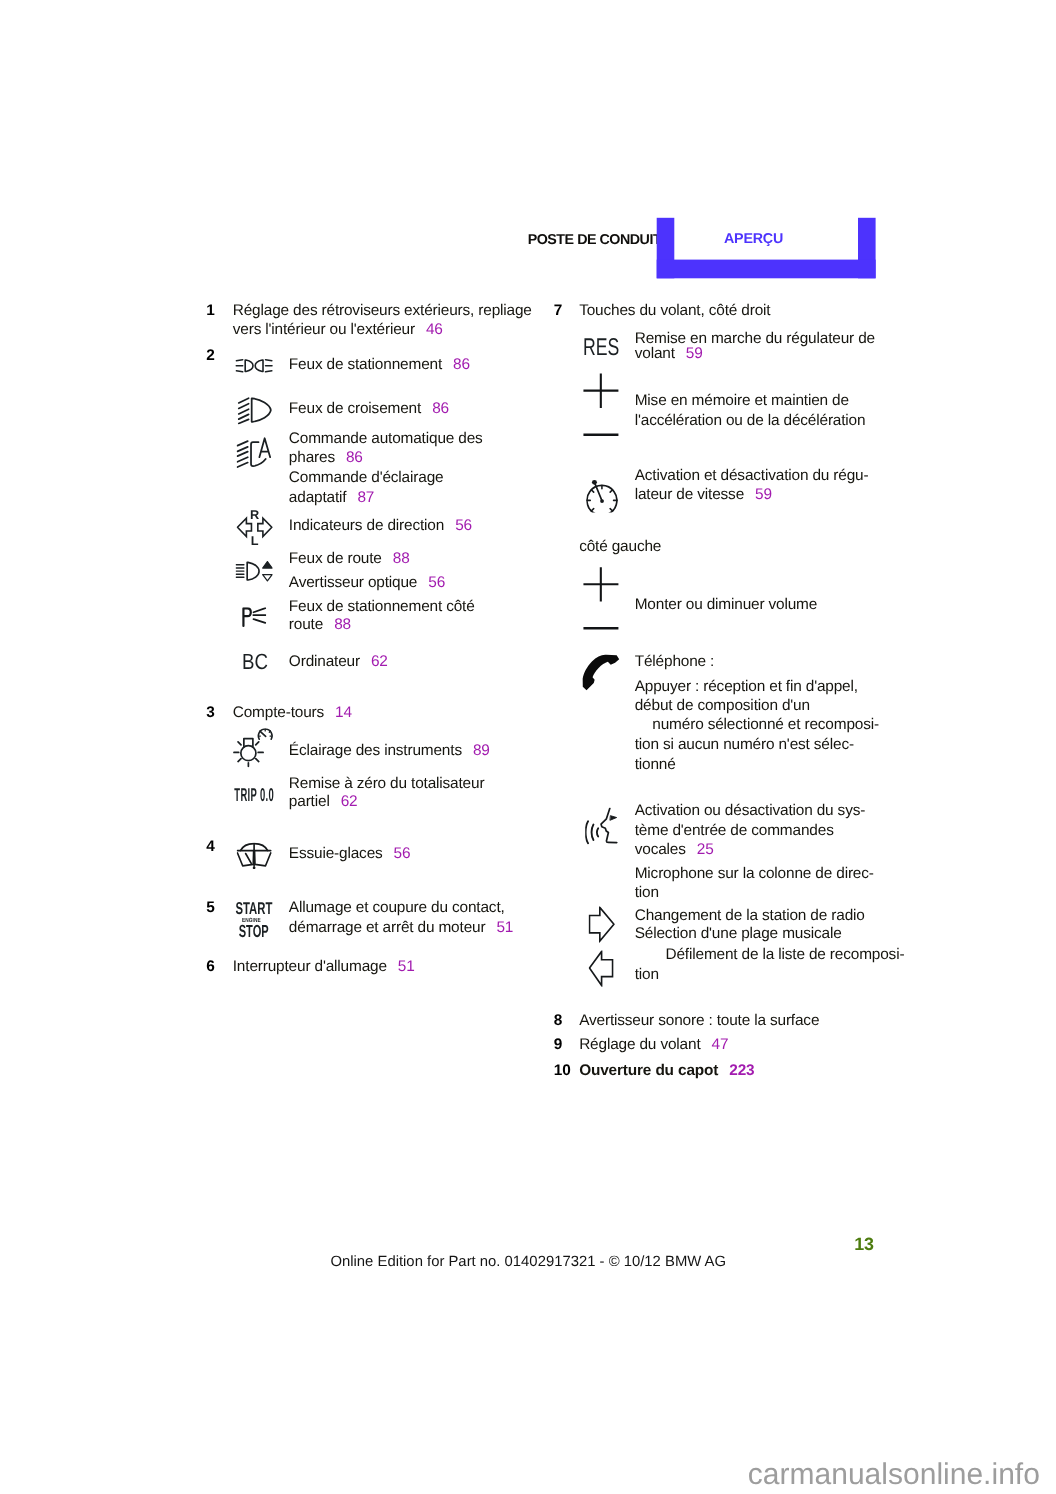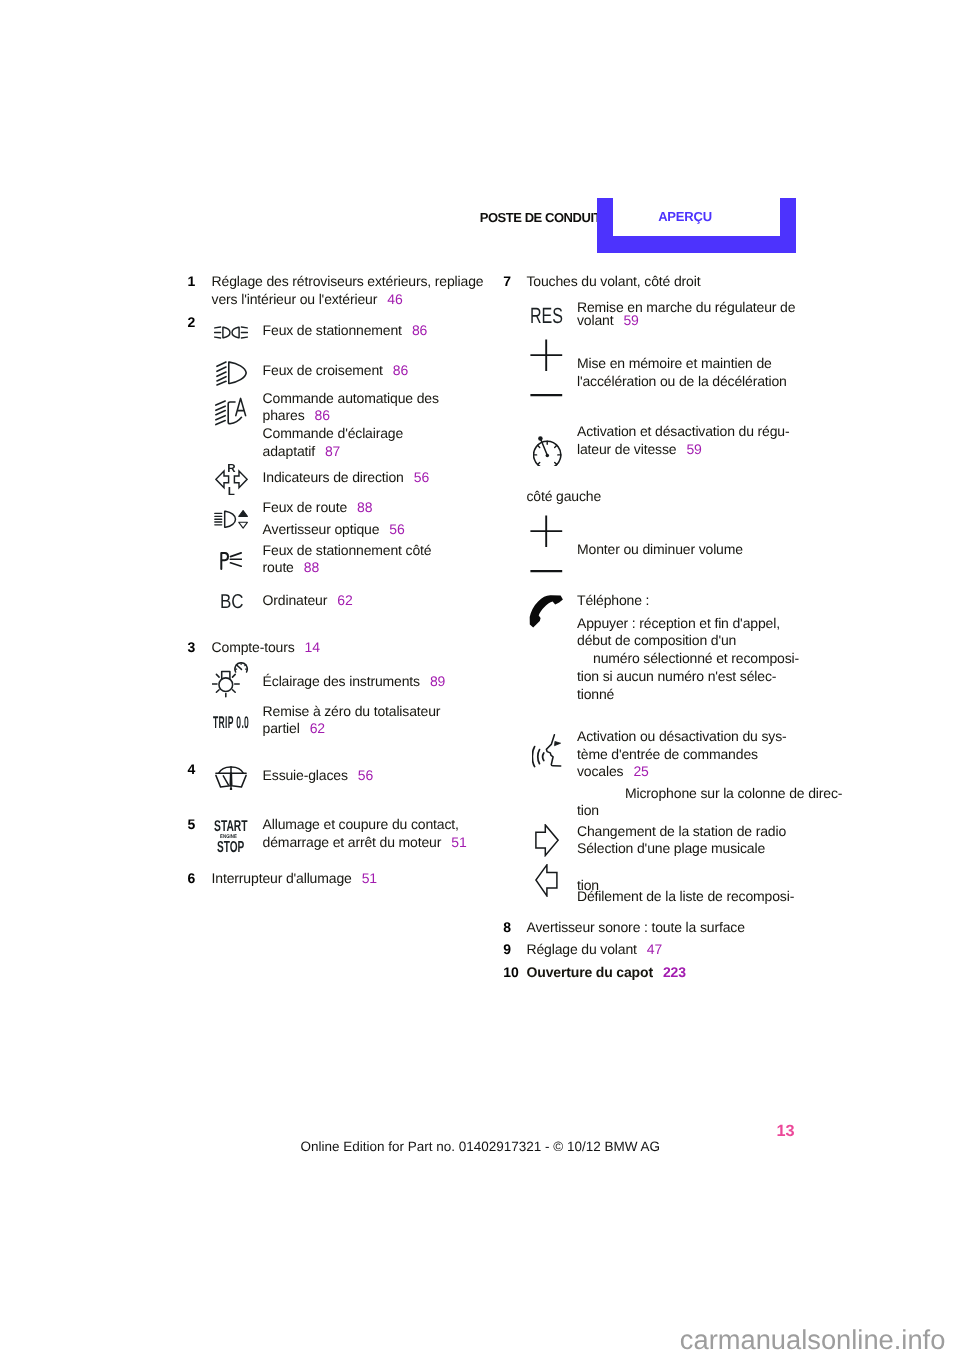--- a/index.html
+++ b/index.html
@@ -23,21 +23,21 @@
   
   .t{position:absolute;font-size:14px;letter-spacing:-0.15px;line-height:17.8px;
      color:#16150f;white-space:nowrap;}
   .b{font-weight:bold;color:#000;letter-spacing:0px;}
   .pg{color:#a21caf;}
   .sp{display:inline-block;width:10px;}
   .ico{position:absolute;}
   .lbl{position:absolute;color:#1b2023;white-space:nowrap;}
 
   
-  .pageno{position:absolute;left:776.5px;top:1121.8px;font-size:16.3px;font-weight:bold;color:#ec4899;line-height:18px;letter-spacing:-0.1px;}
+  .pageno{position:absolute;left:776.5px;top:1121.8px;font-size:16.3px;font-weight:bold;color:#4d7c0f;line-height:18px;letter-spacing:-0.1px;}
   .foot{position:absolute;left:300.4px;top:1138px;font-size:13.5px;letter-spacing:0px;
         color:#141414;line-height:18px;white-space:nowrap;}
   .wmark{position:absolute;left:679.8px;top:1322px;font-size:27.3px;color:#9d9d9d;letter-spacing:0px;line-height:36px;}
 </style>
 </head>
 <body>
 
 <div class="page">
   <div class="hdr-chapter">POSTE DE CONDUITE</div>
   <div class="brk brk-l"></div>
@@ -176,31 +176,31 @@
   <div class="ico" style="left:531.6px;top:734.2px;"><svg width="30" height="34" viewBox="0 0 30 34" fill="none" stroke="#16191b" stroke-width="1.55" stroke-linecap="round" stroke-linejoin="round">
 <path d="M22.4 0.8 L19.3 10.4 L14.4 15.2 L15.1 17.6 L18.3 18.9 L19.1 21.4 L21.1 22.8 L19.3 30.5 C19.3 31.3 19.9 31.8 20.8 31.8 L28.7 32.0"></path>
 <path d="M2.6 12.6 C-0.4 17.6 -0.4 27.6 2.6 32.6" stroke-width="1.7"></path>
 <path d="M7.5 15.6 C5.2 19.4 5.2 25.9 7.5 29.7" stroke-width="1.7"></path>
 <path d="M11.8 19.0 C10.4 21.2 10.4 24.3 11.8 26.5" stroke-width="1.7"></path>
 <path d="M23.2 7.6 L28.6 9.2 L22.8 11.6 Z" fill="#16191b" stroke-width="0.8" stroke-linejoin="round"></path>
 </svg></div>
   <div class="t" style="left:577.0px;top:728.15px;"><span>Activation ou désactivation du sys-</span></div>
   <div class="t" style="left:577.0px;top:745.95px;"><span>tème d'entrée de commandes</span></div>
   <div class="t" style="left:577.0px;top:762.95px;"><span>vocales</span><span class="sp"></span><span class="pg">25</span></div>
-  <div class="t" style="left:577.0px;top:784.55px;margin-left:48px;"><span>Microphone sur la colonne de direc-</span></div>
+  <div class="t" style="left:577.0px;top:784.55px;"><span>Microphone sur la colonne de direc-</span></div>
   <div class="t" style="left:577.0px;top:802.35px;"><span>tion</span></div>
   <div class="ico" style="left:534.6px;top:824.2px;"><svg width="24" height="33" viewBox="0 0 24 33" fill="none" stroke="#16191b" stroke-width="1.5" stroke-linejoin="miter" stroke-linecap="butt">
 <path d="M0.9 8.3 L10.3 8.3 L10.3 0.9 L23.1 16.2 L10.3 31.5 L10.3 24.1 L0.9 24.1 Z"></path>
 </svg></div>
   <div class="ico" style="left:534.8px;top:864.3px;"><svg width="23" height="33" viewBox="0 0 23 33" fill="none" stroke="#16191b" stroke-width="1.5" stroke-linejoin="miter" stroke-linecap="butt">
 <path d="M21.9 8.5 L11.9 8.5 L11.9 0.9 L0.9 16.0 L11.9 31.9 L11.9 23.9 L21.9 23.9 Z"></path>
 </svg></div>
   <div class="t" style="left:577.0px;top:823.25px;"><span>Changement de la station de radio</span></div>
   <div class="t" style="left:577.0px;top:840.25px;"><span>Sélection d'une plage musicale</span></div>
-  <div class="t" style="left:577.0px;top:858.75px;margin-top:29px;"><span>Défilement de la liste de recomposi-</span></div>
+  <div class="t" style="left:605px;top:858.75px;"><span>Défilement de la liste de recomposi-</span></div>
   <div class="t" style="left:577.0px;top:876.55px;"><span>tion</span></div>
   <div class="t b" style="left:503.3px;top:918.65px;"><span>8</span></div>
   <div class="t" style="left:526.5px;top:918.65px;"><span>Avertisseur sonore : toute la surface</span></div>
   <div class="t b" style="left:503.3px;top:941.45px;"><span>9</span></div>
   <div class="t" style="left:526.5px;top:941.45px;"><span>Réglage du volant</span><span class="sp"></span><span class="pg">47</span></div>
   <div class="t b" style="left:503.3px;top:964.25px;"><span>10</span></div>
   <div class="t" style="left:526.5px;top:964.25px;font-weight:bold;"><span>Ouverture du capot</span><span class="sp"></span><span class="pg">223</span></div>
   <div class="pageno">13</div>
   <div class="foot">Online Edition for Part no. 01402917321 - © 10/12 BMW AG</div>
   <div class="wmark">carmanualsonline.info</div>

